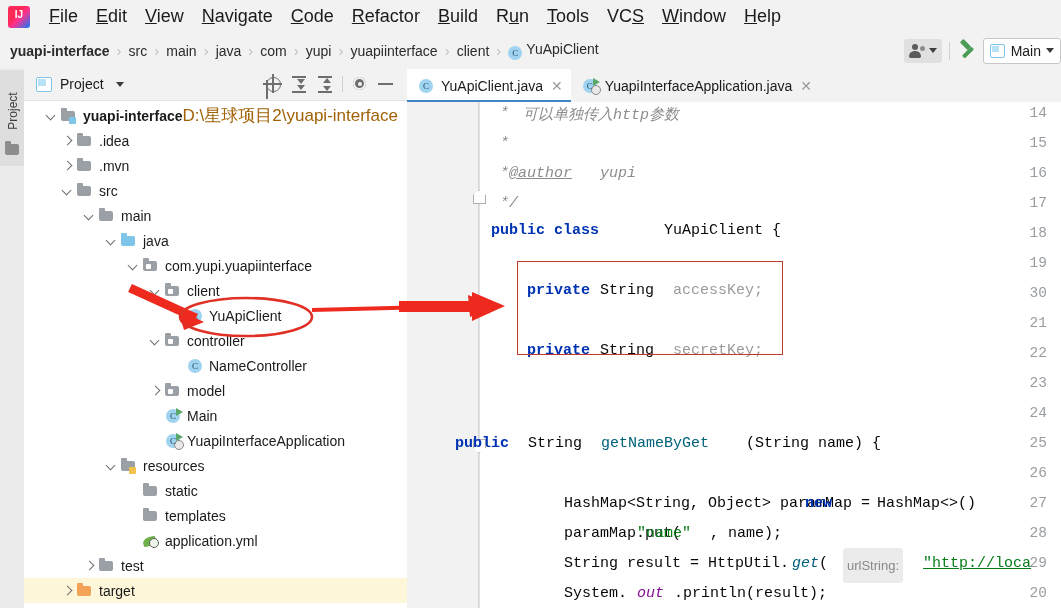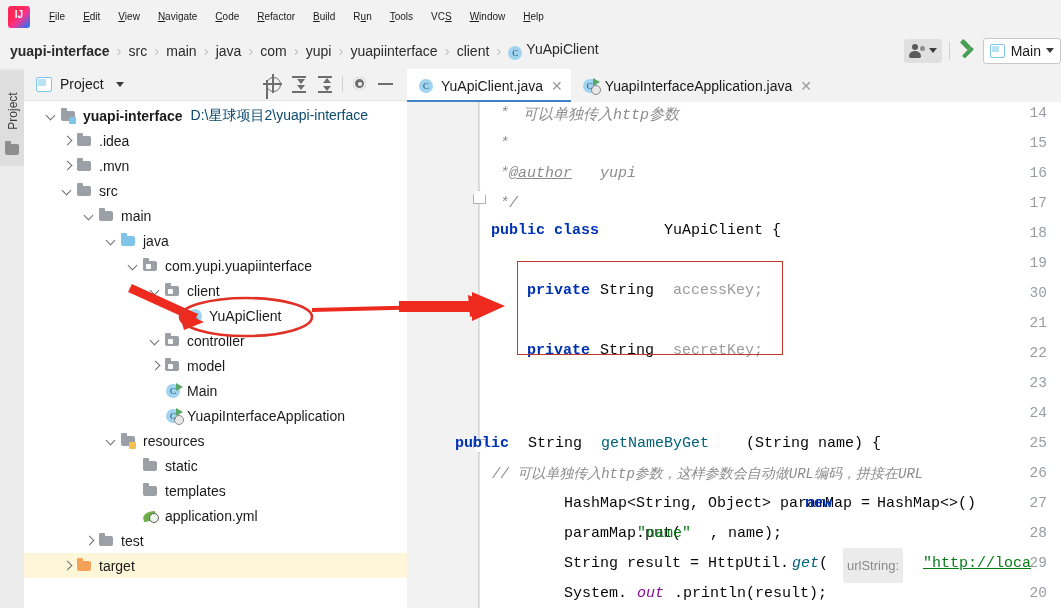--- a/index.html
+++ b/index.html
@@ -13,21 +13,21 @@
   .app{position:relative;width:1061px;height:608px;overflow:hidden;background:#f2f2f2;}
 
   
   .menubar{position:absolute;left:0;top:0;width:1061px;height:33px;background:#f2f2f2;
            display:flex;align-items:center;}
   .logo{width:22px;height:22px;margin-left:8px;margin-right:10px;border-radius:3px;
         background:linear-gradient(135deg,#fe2857 0%,#fe2857 38%,#ff318c 55%,#0d7bff 100%);
         position:relative;flex:none;}
   .logo:after{content:"IJ";position:absolute;left:0;right:0;top:3px;text-align:center;
               font-size:10px;font-weight:bold;color:#fff;font-family:"Liberation Sans",sans-serif;}
-  .menu-item{padding:2px 9px;font-size:10px;color:#1a1a1a;white-space:nowrap;cursor:default;}
+  .menu-item{padding:2px 9px;font-size:18px;color:#1a1a1a;white-space:nowrap;cursor:default;}
   .menu-item .mn{text-decoration:underline;}
   .win-title{margin-left:38px;color:#9a9a9a;font-size:14px;white-space:nowrap;overflow:hidden;}
 
   
   .navbar{position:absolute;left:0;top:33px;width:1061px;height:35px;background:#f2f2f2;
           display:flex;align-items:center;}
   .crumbs{display:flex;align-items:center;margin-left:10px;}
   .crumb{font-size:14px;color:#2b2b2b;white-space:nowrap;}
   .crumb.root{font-weight:bold;}
   .crumb-sep{color:#c0c0c0;font-size:15px;margin:0 7px;}
@@ -129,21 +129,21 @@
   .c-cls:after{content:"C";position:absolute;left:2px;top:1px;width:14px;height:14px;line-height:14px;
      text-align:center;font-size:9px;color:#1b4b66;font-family:"Liberation Serif",serif;}
   .runmark{position:absolute;right:-1px;top:0px;width:0;height:0;border-left:7px solid #59a869;
      border-top:4px solid transparent;border-bottom:4px solid transparent;}
   .springmark{position:absolute;right:-2px;bottom:-1px;width:8px;height:8px;border-radius:50%;
      border:1.5px solid #8a8a8a;background:#e8e8e8;}
   .yml-ic:before{content:"";position:absolute;left:1px;top:4px;width:13px;height:9px;background:#6fb04b;
      border-radius:60% 10% 55% 10%;transform:rotate(-12deg);}
   .yml-ic:after{content:"";position:absolute;left:7px;top:5px;width:8px;height:8px;border-radius:50%;
      border:1.6px solid #5c5c5c;background:#eef6ea;}
-  .path{color:#0c4a6e;margin-left:8px;font-size:14px;}
+  .path{color:#a16207;margin-left:0;font-size:17px;}
   .bold{font-weight:bold;}
   .indent{flex:none;}
 
   
   .editor{position:absolute;left:407px;top:68px;right:0;height:540px;background:#fff;overflow:hidden;}
   .tabs{height:34px;background:#f2f2f2;display:flex;align-items:flex-end;}
   .tab{height:33px;display:flex;align-items:center;padding:0 8px 0 10px;font-size:14px;color:#1a1a1a;
        background:#f2f2f2;position:relative;}
   .tab.active{background:#fff;}
   .tab.active:after{content:"";position:absolute;left:0;right:0;bottom:0;height:2px;background:#4083c9;}
@@ -326,20 +326,25 @@
       </div>
       <div class="row">
         <span class="indent" style="width:114px"></span>
           <span class="chev d"></span>
         <span class="ico f-pkg">
             <i></i>
           </span>
         <span>controller</span>
       </div>
       <div class="row">
+        <span class="indent" style="width:152px"></span>
+        <span class="ico c-cls"></span>
+        <span>NameController</span>
+      </div>
+      <div class="row">
         <span class="indent" style="width:114px"></span>
           <span class="chev r"></span>
         <span class="ico f-pkg">
             <i></i>
           </span>
         <span>model</span>
       </div>
       <div class="row">
         <span class="indent" style="width:130px"></span>
         <span class="ico c-cls">
@@ -450,21 +455,20 @@
 
       <div class="codeline kw" style="top:240px;left:120px">private </div>
       <div class="codeline" style="top:240px;left:193px">String </div>
       <div class="codeline fld" style="top:240px;left:266px">secretKey;</div>
 
       <div class="codeline kw" style="top:333px;left:48px">public </div>
       <div class="codeline" style="top:333px;left:121px">String </div>
       <div class="codeline mth" style="top:333px;left:194px">getNameByGet</div>
       <div class="codeline" style="top:333px;left:339px">(String name) {</div>
 
-      <div class="codeline cm" style="top:363px;left:85px;font-size:14px">// 可以单独传入http参数，这样参数会自动做URL编码，拼接在URL</div>
 
       <div class="codeline" style="top:393px;left:85px">        HashMap&lt;String, Object&gt; paramMap = </div>
       <div class="codeline kw" style="top:393px;left:398px">new </div>
       <div class="codeline" style="top:393px;left:470px">HashMap&lt;&gt;()</div>
 
       <div class="codeline" style="top:423px;left:85px">        paramMap.put(</div>
       <div class="codeline str" style="top:423px;left:230px">"name"</div>
       <div class="codeline" style="top:423px;left:303px">, name);</div>
 
       <div class="codeline" style="top:453px;left:85px">        String result = HttpUtil.</div>

